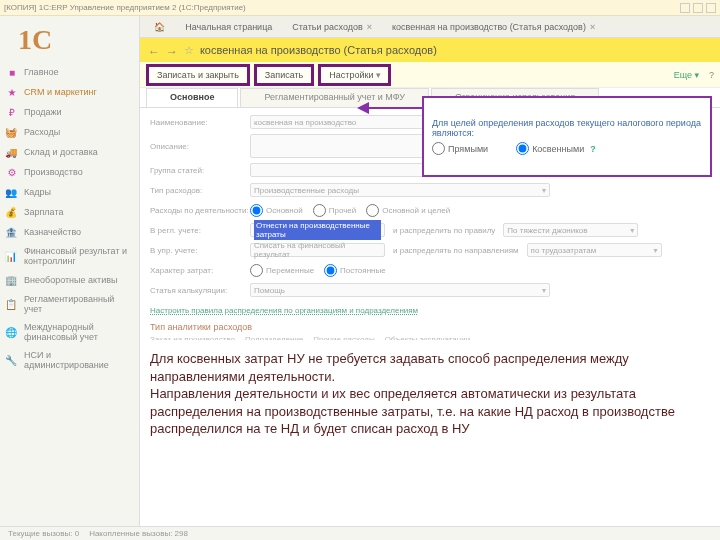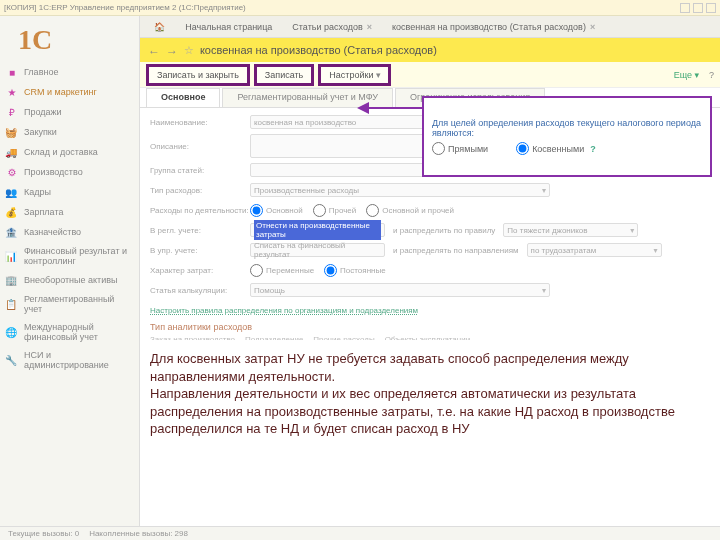--- a/index.html
+++ b/index.html
@@ -18,21 +18,21 @@
   .bc-close { margin-left:4px; color:#aaa; font-weight:bold; }
   .title-bar { height:24px; background:#fde94f; display:flex; align-items:center; padding:0 8px; font-size:11px; color:#555; }
   .star { color:#aaa; margin-right:6px; }
   .back-arrow { color:#888; margin-right:6px; font-size:12px; }
   .toolbar { height:26px; background:#fffde6; border-bottom:1px solid #eee; display:flex; align-items:center; padding:0 6px; gap:4px; }
   .btn { padding:3px 8px; border:3px solid #701a75; background:#fffef5; font-size:9px; color:#555; cursor:pointer; }
   .btn.dropdown::after { content:" ▾"; color:#888; }
   .spacer { flex:1; }
   .more-link { color:#4a7; font-size:9px; cursor:pointer; }
   .tabs { height:20px; display:flex; border-bottom:1px solid #ddd; padding-left:6px; font-size:9px; }
-  .tab { padding:3px 14px; border:1px solid #ddd; border-bottom:none; margin-right:2px; background:#f7f7f0; color:#888; cursor:pointer; }
+  .tab { padding:3px 23px; border:1px solid #ddd; border-bottom:none; margin-right:2px; background:#f7f7f0; color:#888; cursor:pointer; }
   .tab.active { background:#fff; color:#444; font-weight:bold; }
   .form { padding:6px 10px; font-size:9px; color:#888; position:relative; }
   .row { display:flex; align-items:center; margin-bottom:4px; min-height:16px; }
   .lbl { width:100px; color:#aaa; font-size:8px; }
   .field { flex:1; height:14px; border:1px solid #ddd; border-radius:2px; background:#fafafa; font-size:8px; color:#aaa; padding:0 3px; display:flex; align-items:center; max-width:300px; }
   .field .drop { margin-left:auto; color:#bbb; }
   .highlight-text { background:#4a68d8; color:#fff; padding:1px 2px; }
   .radio-group { display:flex; gap:10px; color:#aaa; font-size:8px; }
   .radio { display:flex; align-items:center; gap:3px; }
   .radio input { margin:0; }
@@ -71,21 +71,21 @@
         <div class="nav-item active">
           <span class="nav-icon">★</span>
           <span>CRM и маркетинг</span>
         </div>
         <div class="nav-item">
           <span class="nav-icon">₽</span>
           <span>Продажи</span>
         </div>
         <div class="nav-item">
           <span class="nav-icon">🧺</span>
-          <span>Закупки</span>
+          <span>Расходы</span>
         </div>
         <div class="nav-item">
           <span class="nav-icon">🚚</span>
           <span>Склад и доставка</span>
         </div>
         <div class="nav-item">
           <span class="nav-icon">⚙</span>
           <span>Производство</span>
         </div>
         <div class="nav-item">
@@ -190,21 +190,21 @@
           <label class="radio">
               <input type="radio" checked="" style="">
               <span>Основной</span>
             </label>
           <label class="radio">
               <input type="radio" style="">
               <span>Прочей</span>
             </label>
           <label class="radio">
               <input type="radio" style="">
-              <span>Основной и прочей</span>
+              <span>Основной и целей</span>
             </label>
         </div>
       </div>
       <div class="row">
         <div class="lbl">В регл. учете:</div>
         <div class="double-field">
           <div class="field" style="width:160px;">
               <span class="highlight-text">Отнести на производственные затраты</span>
             </div>
           <span class="small-lbl">и распределить по правилу</span>

